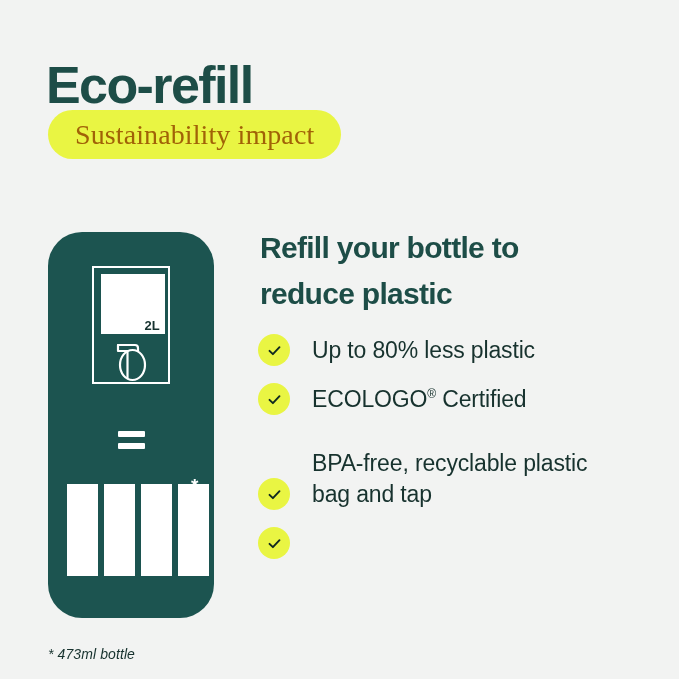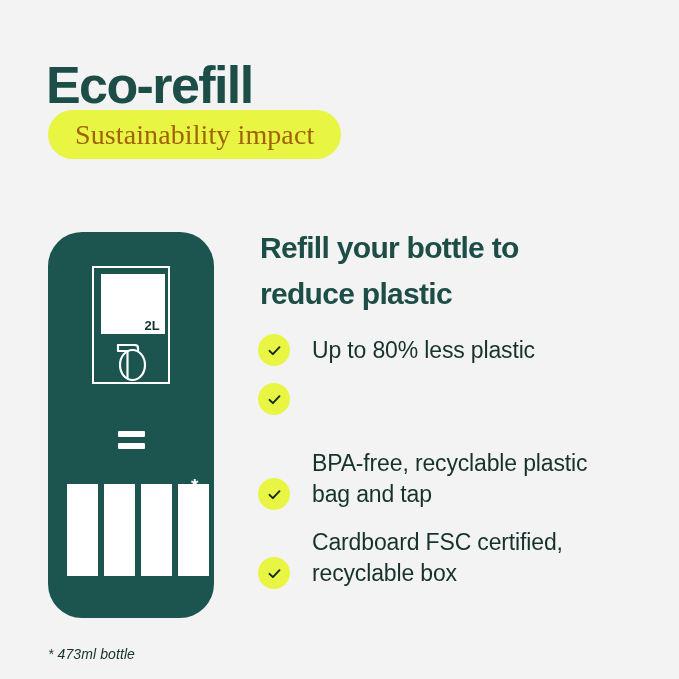--- a/index.html
+++ b/index.html
@@ -262,35 +262,35 @@
     </span>
     <span class="feature-text">Up to 80% less plastic</span>
   </div>
 
   <div class="feature">
     <span class="check-circle">
       <svg width="17" height="17" viewBox="0 0 17 17" fill="none">
         <path d="M3.5 8.8 L6.9 12.2 L13.5 5.2" stroke="#10291f" stroke-width="1.9" stroke-linecap="round" stroke-linejoin="round"></path>
       </svg>
     </span>
+    <span class="feature-text"><span>ECOLOGO</span><sup>®</sup><span> Certified</span></span>
   </div>
 
   <div class="feature">
     <span class="check-circle">
       <svg width="17" height="17" viewBox="0 0 17 17" fill="none">
         <path d="M3.5 8.8 L6.9 12.2 L13.5 5.2" stroke="#10291f" stroke-width="1.9" stroke-linecap="round" stroke-linejoin="round"></path>
       </svg>
     </span>
     <span class="feature-text" style="max-width:300px;margin-top:16px;">BPA-free, recyclable plastic bag and tap</span>
   </div>
 
   <div class="feature">
     <span class="check-circle">
       <svg width="17" height="17" viewBox="0 0 17 17" fill="none">
         <path d="M3.5 8.8 L6.9 12.2 L13.5 5.2" stroke="#10291f" stroke-width="1.9" stroke-linecap="round" stroke-linejoin="round"></path>
       </svg>
     </span>
-    <span class="feature-text" style="max-width:330px;">Cardboard FSC certified, recyclable box</span>
   </div>
 
 </div>
 
 <div id="footnote">* 473ml bottle</div>
 
 </body></html>

